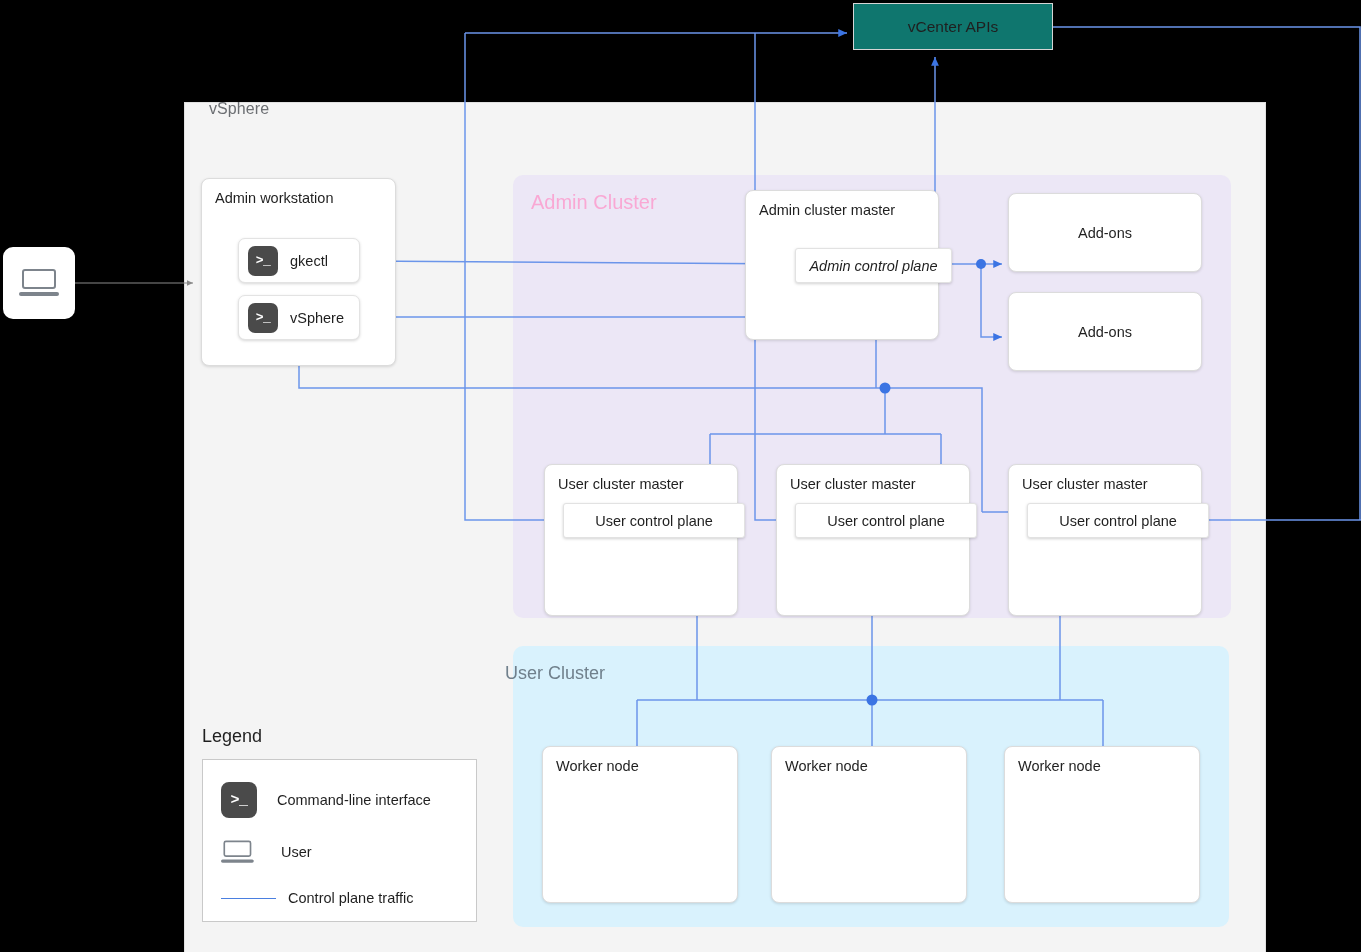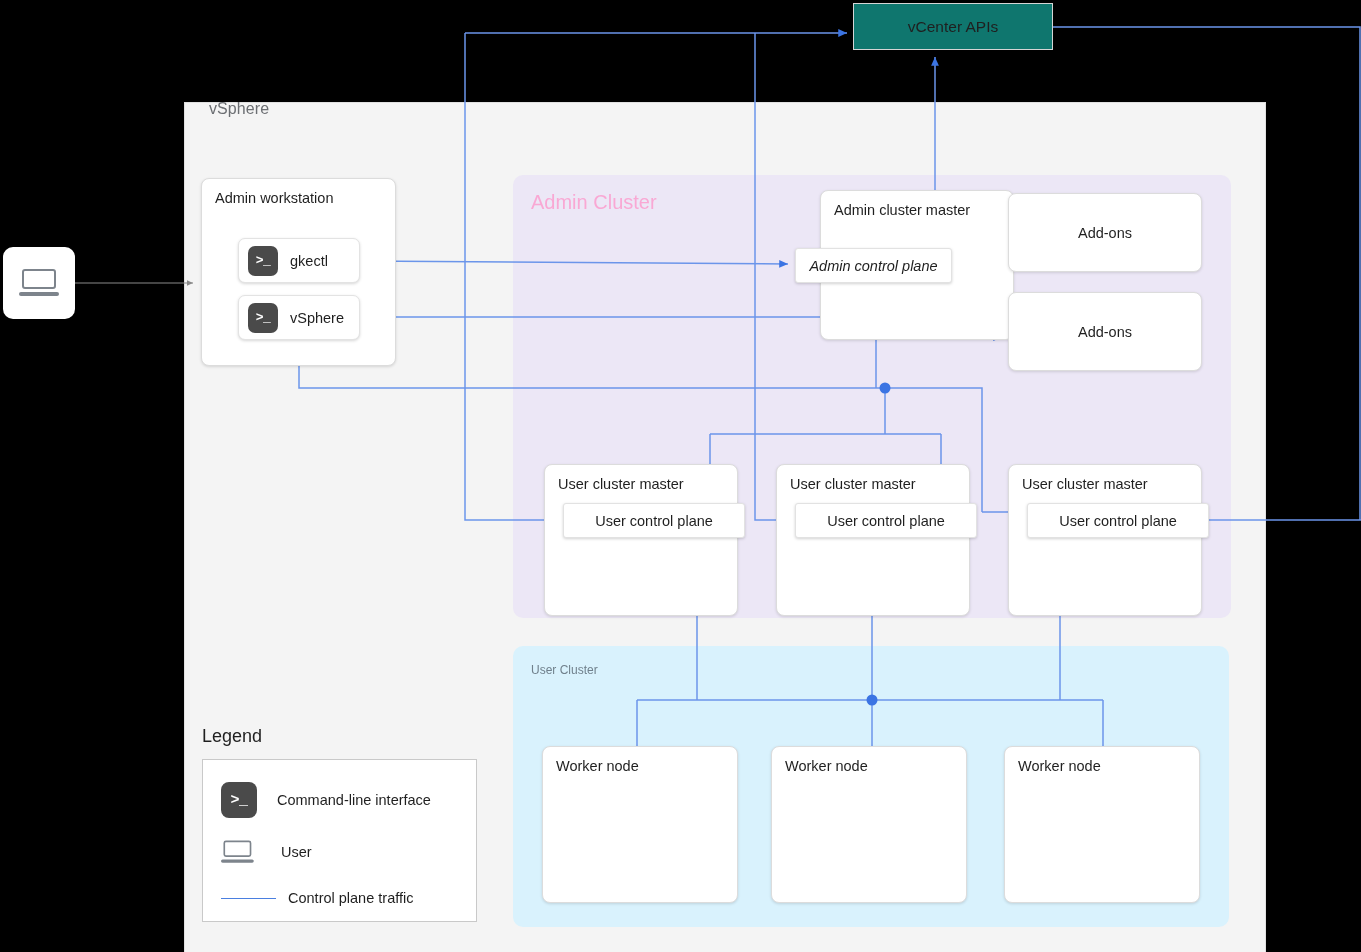--- a/index.html
+++ b/index.html
@@ -41,22 +41,22 @@
     font-size:20px; color:#f9a8d4;
   }
 
   #user-cluster{
     left:513px; top:646px; width:716px; height:281px;
     background:#d9f2fd;
     border-radius:10px;
     box-sizing:border-box;
   }
   #user-cluster-label{
-    left:531px; top:663px;
-    font-size:12px; color:#70808c;
+    left:505px; top:663px;
+    font-size:18px; color:#70808c;
   }
 
   
   .card{
     background:#ffffff;
     border:1px solid #dcdcdc;
     border-radius:8px;
     box-shadow:0 1px 3px rgba(0,0,0,.13);
     box-sizing:border-box;
   }
@@ -90,21 +90,21 @@
     display:flex; align-items:center; justify-content:center;
     color:#ffffff; font-family:"Liberation Mono","DejaVu Sans Mono",monospace;
     font-size:13px; font-weight:bold; letter-spacing:-0.5px;
     flex:0 0 auto;
   }
   .chip-label{
     margin-left:12px; font-size:14.5px; color:#1f1f1f;
   }
 
   
-  #admin-master{ left:820px; top:190px; width:194px; height:150px; }
+  #admin-master{ left:745px; top:190px; width:194px; height:150px; }
   #admin-cp{
     left:795px; top:248px; width:157px; height:35px;
     background:#fff; border:1px solid #e2e2e2; border-radius:3px;
     box-shadow:0 1px 3px rgba(0,0,0,.18);
     box-sizing:border-box;
     font-style:italic;
   }
   #addons-1{ left:1008px; top:193px; width:194px; height:79px; }
   #addons-2{ left:1008px; top:292px; width:194px; height:79px; }
 

